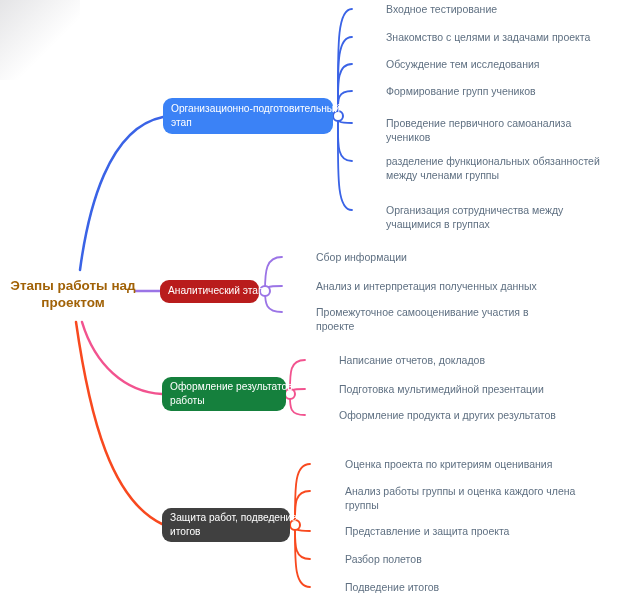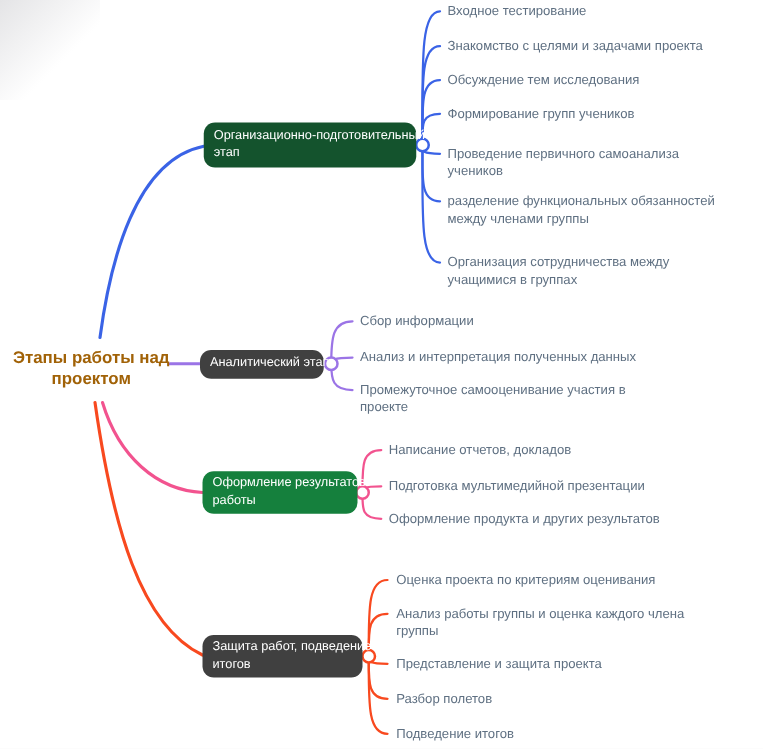--- a/index.html
+++ b/index.html
@@ -6,21 +6,21 @@
   .canvas{position:relative;width:623px;height:599px;background:#ffffff;overflow:hidden;}
   .corner-shade{position:absolute;left:0;top:0;width:80px;height:80px;
     background:linear-gradient(135deg,#e4e4e6 0%,rgba(255,255,255,0) 62%);pointer-events:none;}
   svg.links{position:absolute;left:0;top:0;width:623px;height:599px;}
   .root-label{position:absolute;left:8px;top:277px;width:130px;text-align:center;
     font-size:13.5px;line-height:17px;font-weight:bold;color:#a16207;cursor:pointer;}
   .node{position:absolute;border-radius:9px;color:#ffffff;font-size:10.2px;line-height:14.5px;
     display:flex;flex-direction:column;justify-content:center;padding:3px 8px;box-sizing:border-box;cursor:pointer;}
   .node div{white-space:nowrap;}
   .leaf{position:absolute;color:#5f7082;font-size:10.5px;line-height:14px;cursor:pointer;}
-  .leaf div{white-space:nowrap;}
+  .leaf div{white-space:nowrap;margin-left:28px;}
 </style>
 </head>
 <body>
 
 <div class="canvas">
   <div class="corner-shade"></div>
   <svg class="links" id="links-svg">
       <path d="M 80,270 C 88,210 108,128 163,117" fill="none" stroke="#3a63e6" stroke-width="2.5" stroke-linecap="round"></path>
       <path d="M 338,116 C 338,51.8 336,9 352,9" fill="none" stroke="#3a63e6" stroke-width="1.8" stroke-linecap="round"></path>
       <path d="M 338,116 C 338,68.6 336,37 352,37" fill="none" stroke="#3a63e6" stroke-width="1.8" stroke-linecap="round"></path>
@@ -46,21 +46,21 @@
       <path d="M 295,525 C 295,528.6 294,531 310,531" fill="none" stroke="#f8491f" stroke-width="1.8" stroke-linecap="round"></path>
       <path d="M 295,525 C 295,545.4 294,559 310,559" fill="none" stroke="#f8491f" stroke-width="1.8" stroke-linecap="round"></path>
       <path d="M 295,525 C 295,562.2 294,587 310,587" fill="none" stroke="#f8491f" stroke-width="1.8" stroke-linecap="round"></path>
       <circle cx="295" cy="525" r="5" fill="#ffffff" stroke="#f8491f" stroke-width="2"></circle>
     </svg>
   <div class="root-label">
     <div>Этапы работы над</div>
     <div>проектом</div>
   </div>
   <div id="nodes-layer">
-      <div class="node" style="left: 163px; top: 98px; width: 170px; height: 36px; background: #14532d;">
+      <div class="node" style="left: 163px; top: 98px; width: 170px; height: 36px; background: #3b82f6;">
         <div>Организационно-подготовительный</div>
         <div>этап</div>
       </div>
       <div class="leaf" style="left: 358px; top: 2px;">
         <div>Входное тестирование</div>
       </div>
       <div class="leaf" style="left: 358px; top: 30px;">
         <div>Знакомство с целями и задачами проекта</div>
       </div>
       <div class="leaf" style="left: 358px; top: 57px;">
@@ -74,21 +74,21 @@
         <div>учеников</div>
       </div>
       <div class="leaf" style="left: 358px; top: 154px;">
         <div>разделение функциональных обязанностей</div>
         <div>между членами группы</div>
       </div>
       <div class="leaf" style="left: 358px; top: 203px;">
         <div>Организация сотрудничества между</div>
         <div>учащимися в группах</div>
       </div>
-      <div class="node" style="left: 160px; top: 280px; width: 99px; height: 23px; background: #404040; justify-content: center;">
+      <div class="node" style="left: 160px; top: 280px; width: 99px; height: 23px; background: #b91c1c; justify-content: center;">
         <div>Аналитический этап</div>
       </div>
       <div class="leaf" style="left: 288px; top: 250px;">
         <div>Сбор информации</div>
       </div>
       <div class="leaf" style="left: 288px; top: 279px;">
         <div>Анализ и интерпретация полученных данных</div>
       </div>
       <div class="leaf" style="left: 288px; top: 305px;">
         <div>Промежуточное самооценивание участия в</div>

